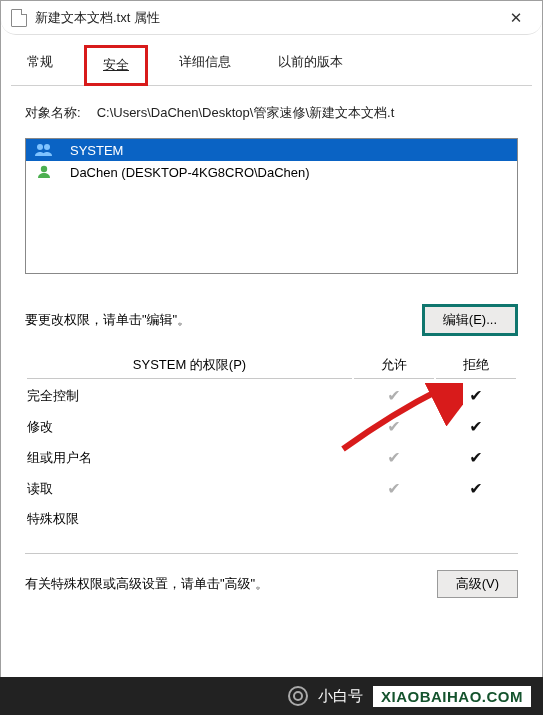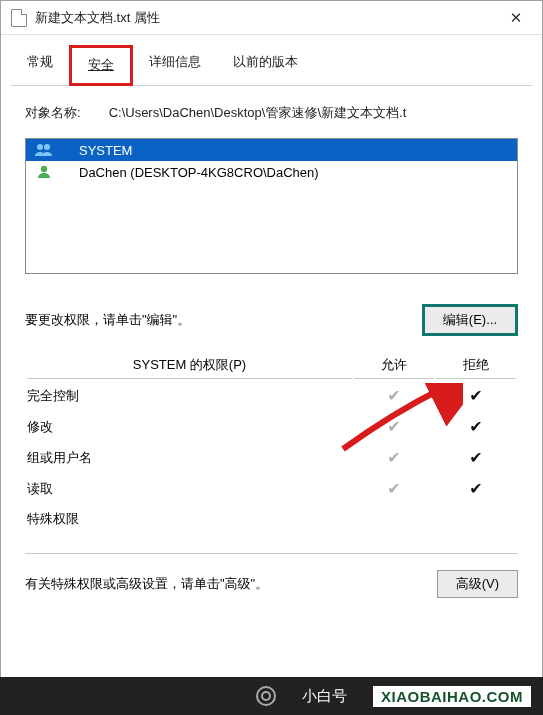--- a/index.html
+++ b/index.html
@@ -1,50 +1,50 @@
 <!DOCTYPE html>
 <html><head>
   <meta charset="utf-8">
   <style>
     * { margin:0; padding:0; box-sizing:border-box; font-family:"Microsoft YaHei","Segoe UI",sans-serif; }
     body { background:#fff; width:543px; height:715px; position:relative; overflow:hidden;}
     .watermark { position:absolute; top:0; left:0; right:0; bottom:0; pointer-events:none; z-index:0; opacity:0.05; font-size:14px; color:#888; overflow:hidden;}
     .watermark span{ display:inline-block; margin:22px 12px; letter-spacing:1px;}
     .win { position:absolute; top:0; left:0; width:543px; height:715px; border:1px solid #9f9f9f; background:#fff; z-index:1;}
-    .titlebar { display:flex; align-items:center; height:34px; border-bottom:1px solid #e0e0e0; padding:0 6px 0 10px;}
+    .titlebar { display:flex; align-items:center; height:34px; border-bottom:1px solid #e0e0e0; padding:0 6px 0 10px;border-radius:15px;}
     .file-icon { width:16px; height:18px; border:1px solid #888; border-radius:1px; margin-right:8px; position:relative; background:#fff;}
     .file-icon::after{content:"";position:absolute;top:-1px;right:-1px;width:5px;height:5px;border-left:1px solid #888;border-bottom:1px solid #888;background:#fff;}
     .title { flex:1; font-size:13px; color:#222;}
     .close-btn { width:40px; height:28px; display:flex; align-items:center; justify-content:center; font-size:15px; color:#333; cursor:pointer;}
-    .tabs { display:flex; padding:10px 10px 0 10px; gap:0; font-size:13px; position:relative;}
+    .tabs { display:flex; padding:10px 10px 0 10px; gap:15px; font-size:13px; position:relative;}
     .tabs::after{content:"";position:absolute;left:10px;right:10px;bottom:0;height:1px;background:#d0d0d0;}
     .tab { padding:8px 16px 9px; color:#222; cursor:pointer; position:relative;z-index:1;}
     .tab.active { border:3px solid #d81b1b; border-bottom:3px solid #d81b1b;text-decoration:underline;}
     .pane { padding:18px 24px 14px;}
-    .row { display:flex; font-size:13px; color:#222; margin-bottom:16px; gap:28px;}
+    .row { display:flex; font-size:13px; color:#222; margin-bottom:16px; gap:16px;}
     .row .lbl{white-space:nowrap;}
     .row .val{flex:1;}
     .sec-label{font-size:13px;color:#222;margin-bottom:6px;}
     .userbox { border:1px solid #888; height:136px; font-size:13px; overflow:hidden;}
-    .uitem { display:flex; align-items:center; padding:3px 8px; gap:25px;}
+    .uitem { display:flex; align-items:center; padding:3px 8px; gap:16px;}
     .uitem.sel { background:#0a63c4; color:#fff;}
     .uicon{width:20px;height:16px;display:inline-flex;align-items:center;justify-content:center;}
     .editrow{display:flex;align-items:center;justify-content:space-between;margin:30px 0 14px;font-size:13px;}
     .btn{border:1px solid #9a9a9a;background:#ecebea;padding:4px 18px;font-size:13px;cursor:pointer;}
     .btn.hl{border:3px solid #0f766e;}
     .permtbl{width:100%;font-size:13px;}
     .permtbl th{text-align:center;font-weight:normal;padding:4px 0;border-bottom:1px solid #c8c8c8;}
     .permtbl th.c{text-align:center;width:80px;}
     .permtbl td{padding:5px 0;}
     .permtbl td.c{text-align:center;color:#888;}
     .check-gray{color:#b0b0b0;font-size:16px;}
     .check-black{color:#111;font-size:16px;}
     .arrow{position:absolute;top:382px;left:332px;width:130px;height:70px;pointer-events:none;}
     .advrow{display:flex;align-items:center;justify-content:space-between;margin-top:18px;font-size:13px;border-top:1px solid #c8c8c8;padding-top:16px;}
-    .brand{position:absolute;bottom:0;left:0;right:0;height:38px;background:#222;color:#fff;display:flex;align-items:center;justify-content:flex-end;gap:26px;padding:0 12px;font-size:15px;z-index:3;}
+    .brand{position:absolute;bottom:0;left:0;right:0;height:38px;background:#222;color:#fff;display:flex;align-items:center;justify-content:flex-end;gap:10px;padding:0 12px;font-size:15px;z-index:3;}
     .brand .ring{width:20px;height:20px;border:2px solid #aaa;border-radius:50%;display:inline-flex;align-items:center;justify-content:center;}
     .brand .ring::after{content:"";width:6px;height:6px;border:2px solid #aaa;border-radius:50%;}
     .brand .dom{background:#fff;color:#14532d;padding:2px 8px;font-weight:bold;letter-spacing:0.5px;}
   </style>
 </head>
 <body>
 
 <div class="watermark" aria-hidden="true"><span>@小白号 XIAOBAIHAO.COM</span><span>@小白号 XIAOBAIHAO.COM</span><span>@小白号 XIAOBAIHAO.COM</span><span>@小白号 XIAOBAIHAO.COM</span><span>@小白号 XIAOBAIHAO.COM</span><span>@小白号 XIAOBAIHAO.COM</span><span>@小白号 XIAOBAIHAO.COM</span><span>@小白号 XIAOBAIHAO.COM</span><span>@小白号 XIAOBAIHAO.COM</span><span>@小白号 XIAOBAIHAO.COM</span><span>@小白号 XIAOBAIHAO.COM</span><span>@小白号 XIAOBAIHAO.COM</span><span>@小白号 XIAOBAIHAO.COM</span><span>@小白号 XIAOBAIHAO.COM</span><span>@小白号 XIAOBAIHAO.COM</span><span>@小白号 XIAOBAIHAO.COM</span><span>@小白号 XIAOBAIHAO.COM</span><span>@小白号 XIAOBAIHAO.COM</span><span>@小白号 XIAOBAIHAO.COM</span><span>@小白号 XIAOBAIHAO.COM</span><span>@小白号 XIAOBAIHAO.COM</span><span>@小白号 XIAOBAIHAO.COM</span><span>@小白号 XIAOBAIHAO.COM</span><span>@小白号 XIAOBAIHAO.COM</span></div>
 
 <div class="win">

